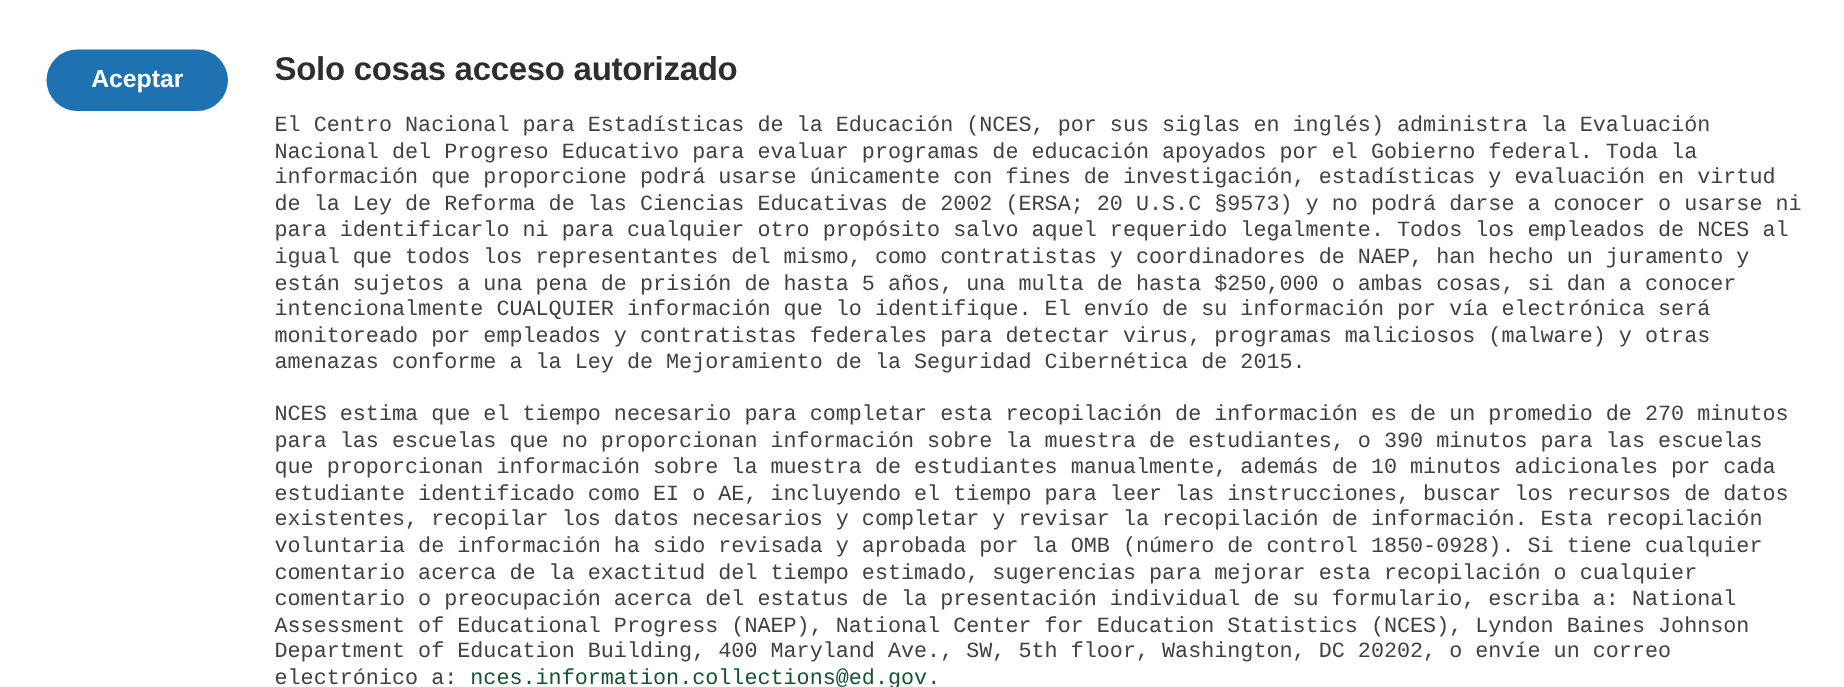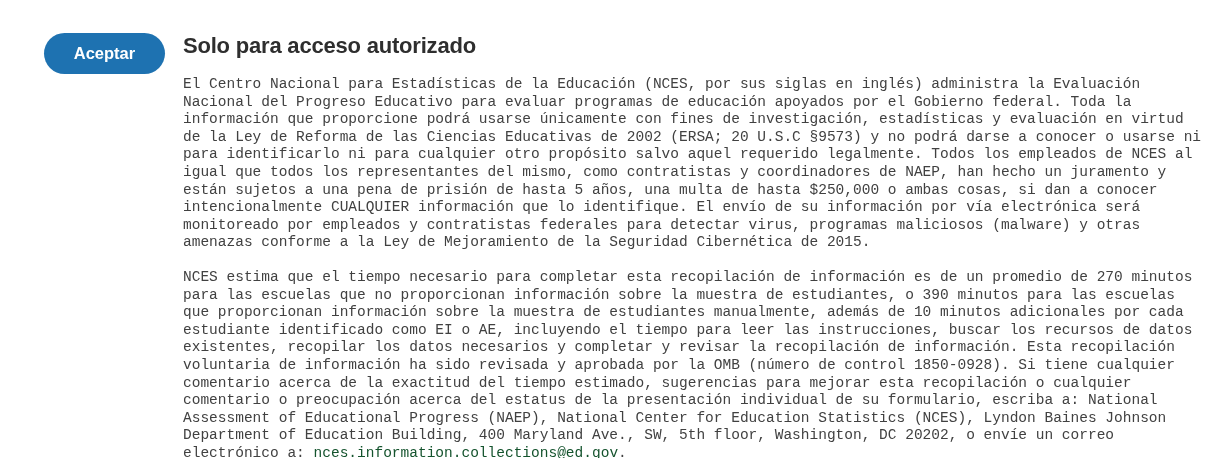--- a/index.html
+++ b/index.html
@@ -12,21 +12,21 @@
     overflow: hidden;
   }
   .layout {
     display: flex;
     align-items: flex-start;
     padding-top: 33px;
   }
   .left-col {
     width: 183px;
     flex-shrink: 0;
-    padding-left: 44px;
+    padding-left: 31px;
   }
   .accept-btn {
     display: inline-block;
     background: #1e72b1;
     color: #ffffff;
     border: none;
     border-radius: 22px;
     min-width: 121px;
     height: 41px;
     padding: 0 26px;
@@ -72,21 +72,21 @@
 <body>
 
 <div class="layout">
 
   <div class="left-col">
     <button class="accept-btn">Aceptar</button>
   </div>
 
   <div class="content-col">
 
-    <h1 class="page-title">Solo para acceso autorizado</h1>
+    <h1 class="page-title">Solo cosas acceso autorizado</h1>
 
 
     <p class="para">El Centro Nacional para Estadísticas de la Educación (NCES, por sus siglas en inglés) administra la Evaluación Nacional del Progreso Educativo para evaluar programas de educación apoyados por el Gobierno federal. Toda la información que proporcione podrá usarse únicamente con fines de investigación, estadísticas y evaluación en virtud de la Ley de Reforma de las Ciencias Educativas de 2002 (ERSA; 20 U.S.C §9573) y no podrá darse a conocer o usarse ni para identificarlo ni para cualquier otro propósito salvo aquel requerido legalmente. Todos los empleados de NCES al igual que todos los representantes del mismo, como contratistas y coordinadores de NAEP, han hecho un juramento y están sujetos a una pena de prisión de hasta 5 años, una multa de hasta $250,000 o ambas cosas, si dan a conocer intencionalmente CUALQUIER información que lo identifique. El envío de su información por vía electrónica será monitoreado por empleados y contratistas federales para detectar virus, programas maliciosos (malware) y otras amenazas conforme a la Ley de Mejoramiento de la Seguridad Cibernética de 2015.</p>
 
     <p class="para"><span>NCES estima que el tiempo necesario para completar esta recopilación de información es de un promedio de 270 minutos para las escuelas que no proporcionan información sobre la muestra de estudiantes, o 390 minutos para las escuelas que proporcionan información sobre la muestra de estudiantes manualmente, además de 10 minutos adicionales por cada estudiante identificado como EI o AE, incluyendo el tiempo para leer las instrucciones, buscar los recursos de datos existentes, recopilar los datos necesarios y completar y revisar la recopilación de información. Esta recopilación voluntaria de información ha sido revisada y aprobada por la OMB (número de control 1850-0928). Si tiene cualquier comentario acerca de la exactitud del tiempo estimado, sugerencias para mejorar esta recopilación o cualquier comentario o preocupación acerca del estatus de la presentación individual de su formulario, escriba a: National Assessment of Educational Progress (NAEP), National Center for Education Statistics (NCES), Lyndon Baines Johnson Department of Education Building, 400 Maryland Ave., SW, 5th floor, Washington, DC 20202, o envíe un correo electrónico a: </span><a class="email-link">nces.information.collections@ed.gov</a><span>.</span></p>
 
 
   </div>
 </div>
 

